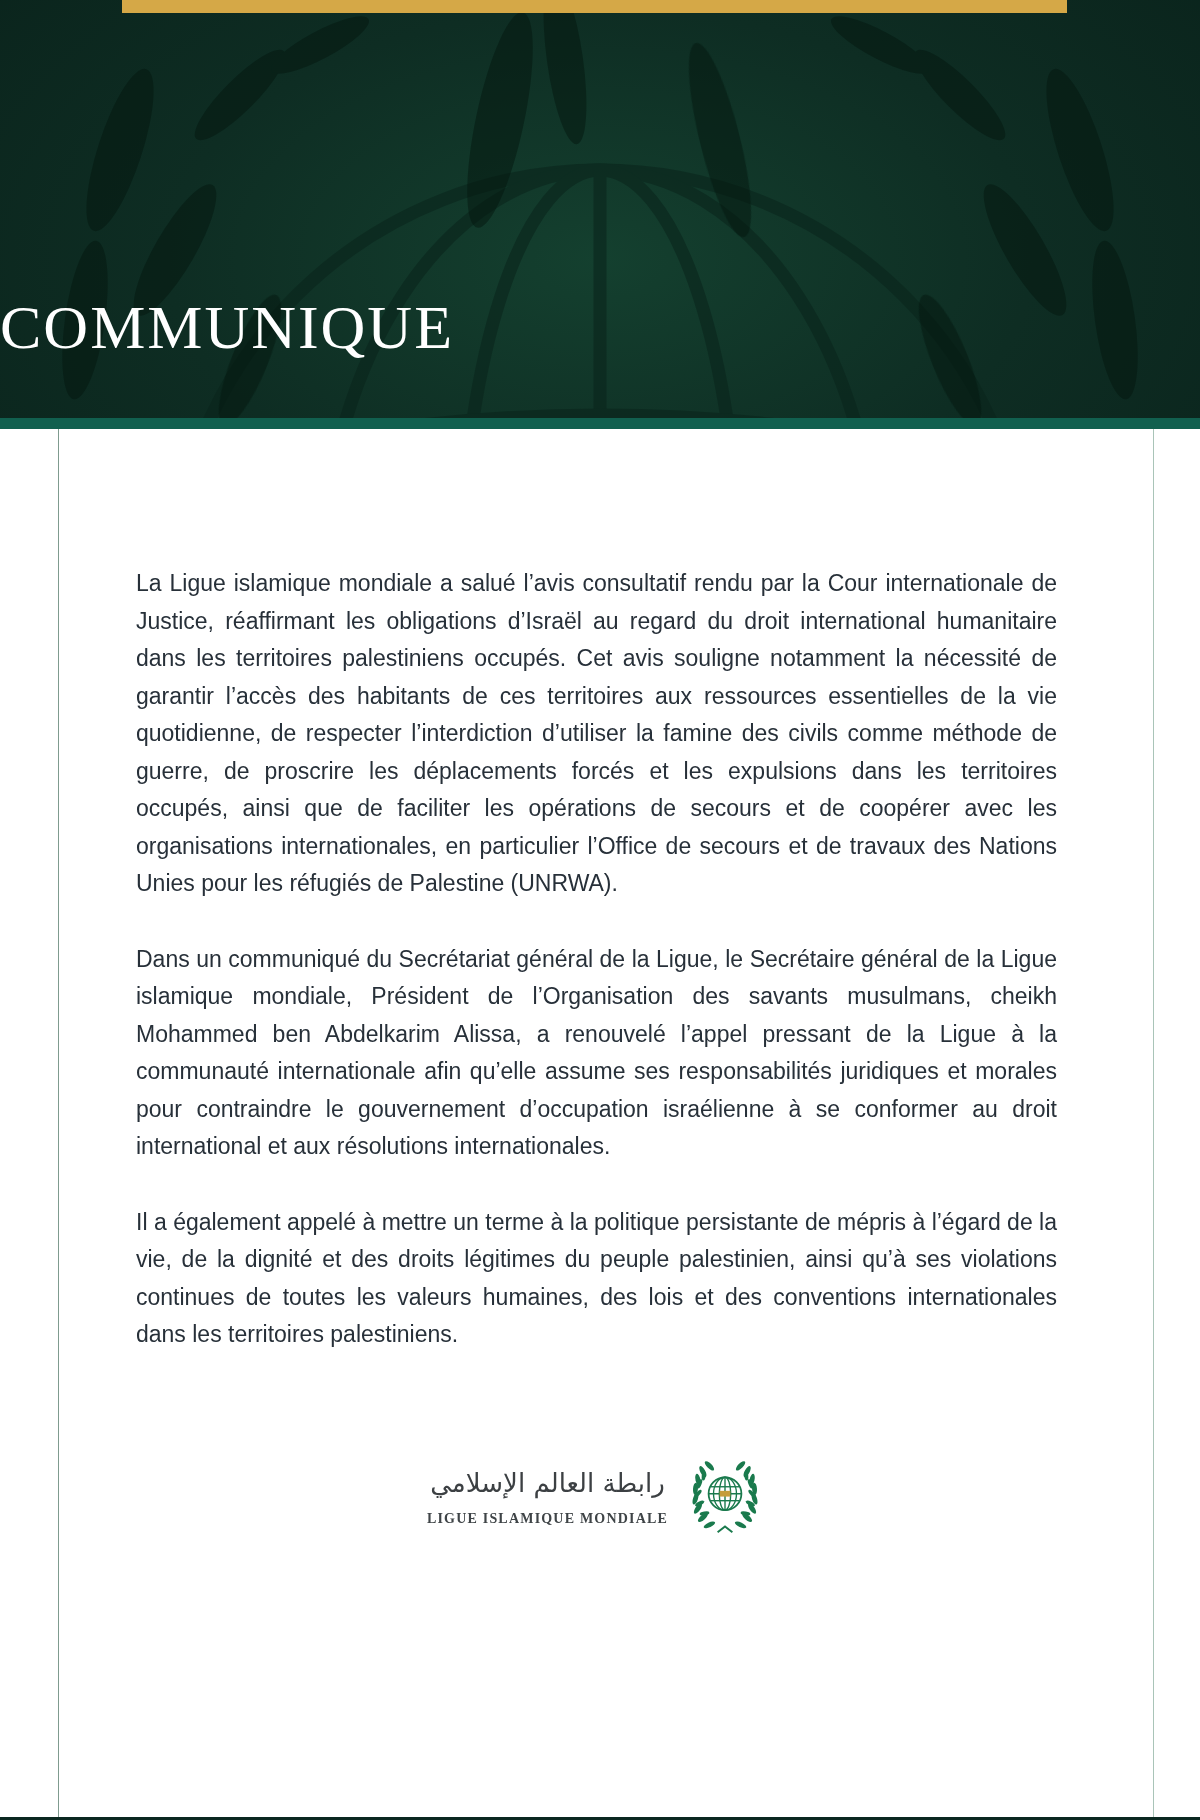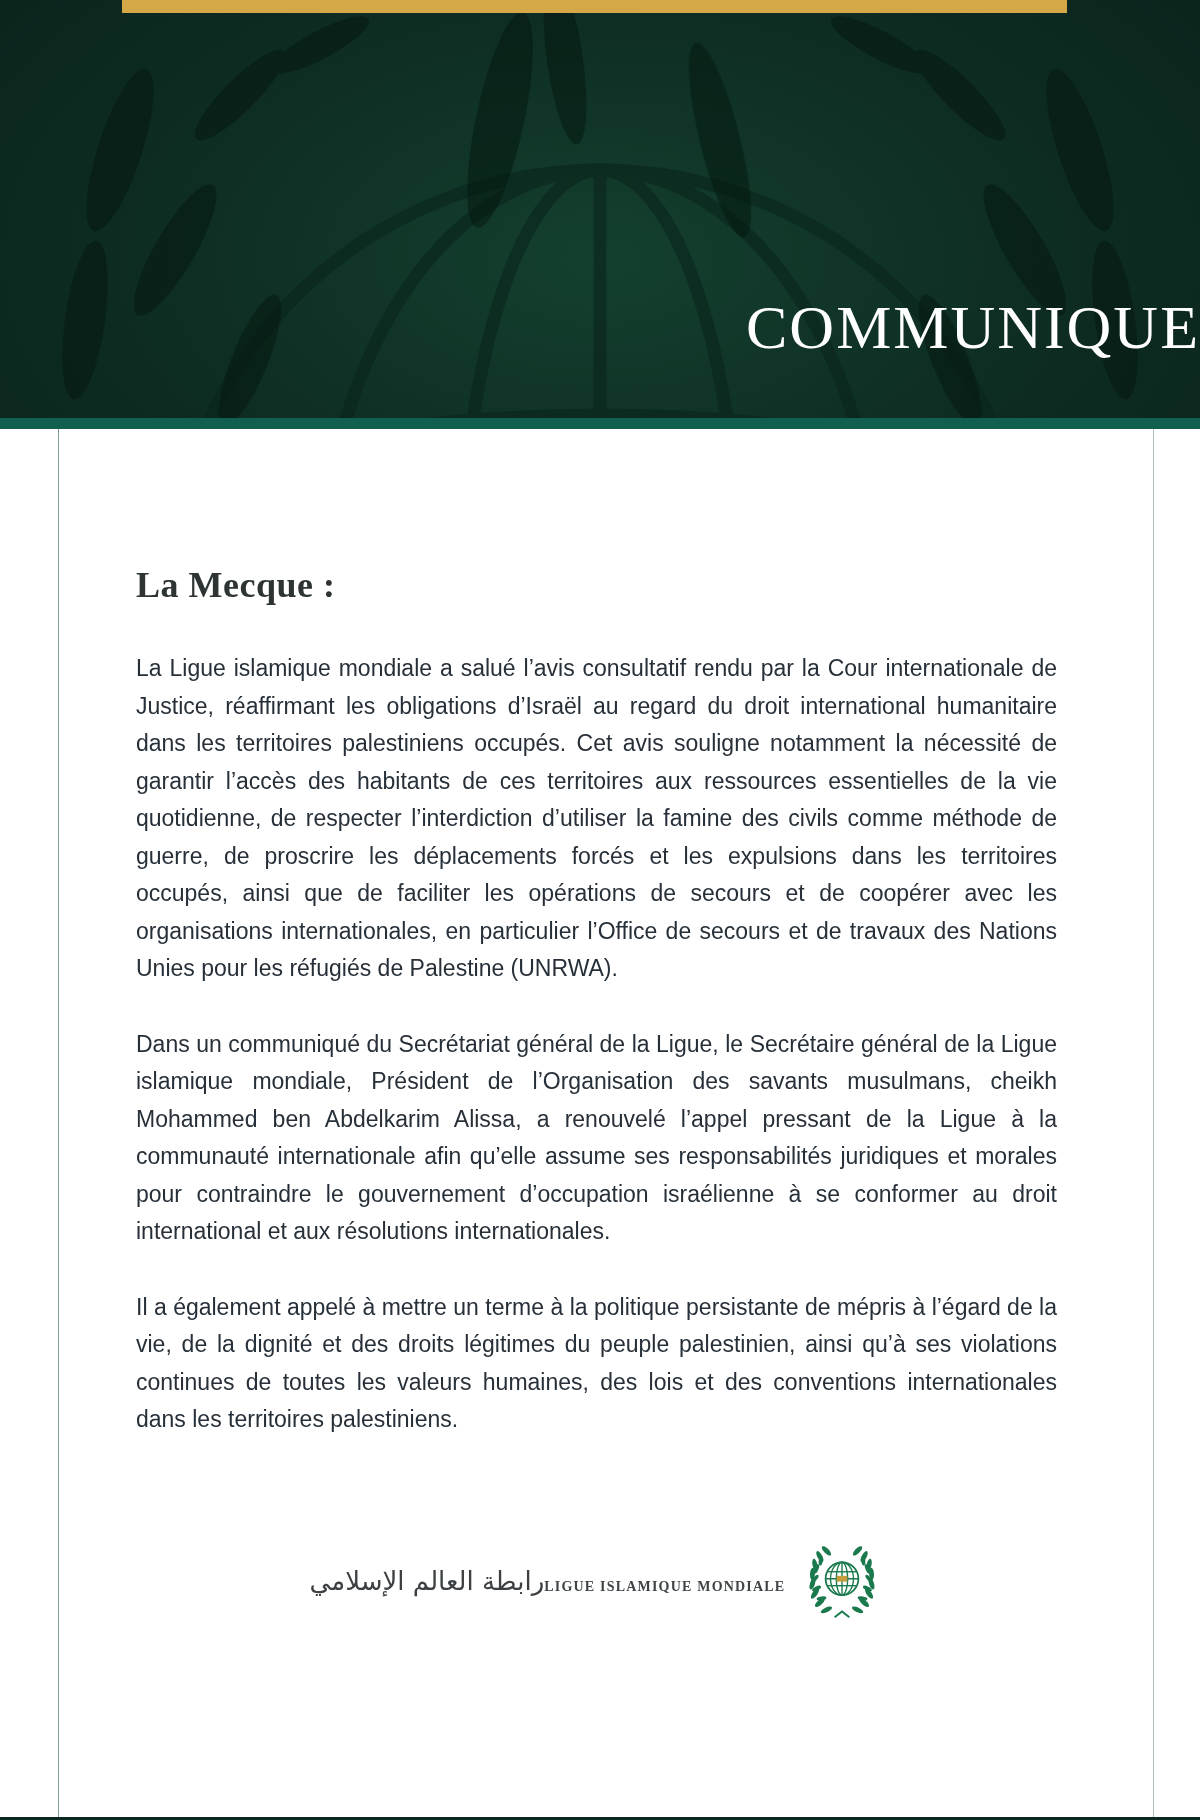--- a/index.html
+++ b/index.html
@@ -4,41 +4,41 @@
 <style>
   html,body{margin:0;padding:0;background:#ffffff;}
   .page{position:relative;width:1200px;height:1820px;background:#ffffff;overflow:hidden;
         font-family:"Liberation Sans",sans-serif;}
 
   
   .header{position:absolute;left:0;top:0;width:1200px;height:418px;overflow:hidden;
           background:radial-gradient(900px 520px at 50% 62%, #14402f 0%, #0e2d23 48%, #09211a 100%);}
   .header-art{position:absolute;left:0;top:0;width:1200px;height:418px;display:block;}
   .gold-bar{position:absolute;left:122px;top:0;width:945px;height:13px;background:#d5a847;}
-  .header-title{position:absolute;left:0;right:0;top:296px;margin:0;text-align:right;
+  .header-title{position:absolute;left:0;right:0;top:296px;margin:0;text-align:left;
                 color:#ffffff;font-family:"Liberation Serif",serif;font-weight:400;
                 font-size:62px;line-height:1;letter-spacing:2px;}
 
   
   .divider{position:absolute;left:0;top:418px;width:1200px;height:11px;background:#11604f;}
 
   
   .doc{position:absolute;left:0;top:429px;width:1200px;bottom:3px;background:#ffffff;}
   .rule-left{position:absolute;left:58px;top:0;bottom:0;width:1px;background:#7f9b8f;}
   .rule-right{position:absolute;left:1153px;top:0;bottom:0;width:1px;background:#a9c4b8;}
 
   .content{position:absolute;left:136px;top:0;width:921px;padding-top:136px;}
   .location-heading{margin:0 0 44px 0;font-family:"Liberation Serif",serif;font-weight:700;
                     font-size:36px;line-height:41px;color:#2e3434;letter-spacing:0.5px;}
   .body-par{margin:0 0 38px 0;font-size:23px;line-height:37.5px;color:#273039;
             text-align:justify;}
 
   
   .logo-row{margin-top:105px;display:flex;justify-content:center;align-items:center;gap:16px;}
-  .logo-text-col{display:flex;flex-direction:row;align-items:center;}
+  .logo-text-col{display:flex;flex-direction:column;align-items:center;}
   .logo-arabic{direction:rtl;font-family:"DejaVu Sans",sans-serif;font-size:26px;line-height:1.35;
                color:#3c4043;}
   .logo-caption{margin-top:10px;font-family:"Liberation Serif",serif;font-weight:700;font-size:14px;
                 letter-spacing:1.2px;color:#3f4447;white-space:nowrap;}
   .emblem{width:82px;height:76px;display:block;}
 
   .bottom-bar{position:absolute;left:0;bottom:0;width:1200px;height:3px;background:#0b2820;}
 </style>
 </head>
 <body>
@@ -79,21 +79,20 @@
     <h1 class="header-title">COMMUNIQUE</h1>
   </div>
 
   <div class="divider"></div>
 
   <div class="doc">
     <div class="rule-left"></div>
     <div class="rule-right"></div>
 
     <div class="content">
-      <h2 class="location-heading">La Mecque :</h2>
 
       <p class="body-par">La Ligue islamique mondiale a salué l’avis consultatif rendu par la Cour internationale de Justice, réaffirmant les obligations d’Israël au regard du droit international humanitaire dans les territoires palestiniens occupés. Cet avis souligne notamment la nécessité de garantir l’accès des habitants de ces territoires aux ressources essentielles de la vie quotidienne, de respecter l’interdiction d’utiliser la famine des civils comme méthode de guerre, de proscrire les déplacements forcés et les expulsions dans les territoires occupés, ainsi que de faciliter les opérations de secours et de coopérer avec les organisations internationales, en particulier l’Office de secours et de travaux des Nations Unies pour les réfugiés de Palestine (UNRWA).</p>
       <p class="body-par">Dans un communiqué du Secrétariat général de la Ligue, le Secrétaire général de la Ligue islamique mondiale, Président de l’Organisation des savants musulmans, cheikh Mohammed ben Abdelkarim Alissa, a renouvelé l’appel pressant de la Ligue à la communauté internationale afin qu’elle assume ses responsabilités juridiques et morales pour contraindre le gouvernement d’occupation israélienne à se conformer au droit international et aux résolutions internationales.</p>
       <p class="body-par">Il a également appelé à mettre un terme à la politique persistante de mépris à l’égard de la vie, de la dignité et des droits légitimes du peuple palestinien, ainsi qu’à ses violations continues de toutes les valeurs humaines, des lois et des conventions internationales dans les territoires palestiniens.</p>
 
       <div class="logo-row">
         <div class="logo-text-col">
           <div class="logo-arabic">رابطة العالم الإسلامي</div>
           <div class="logo-caption">LIGUE ISLAMIQUE MONDIALE</div>
         </div>

